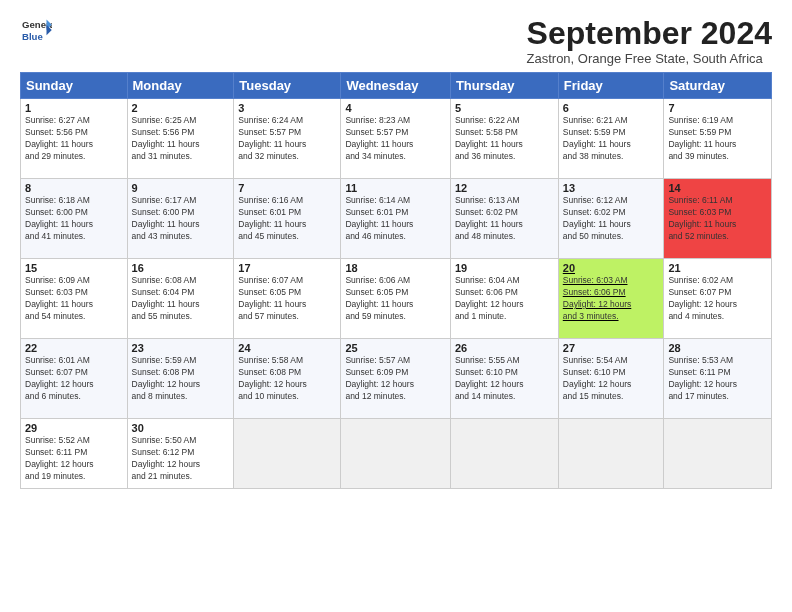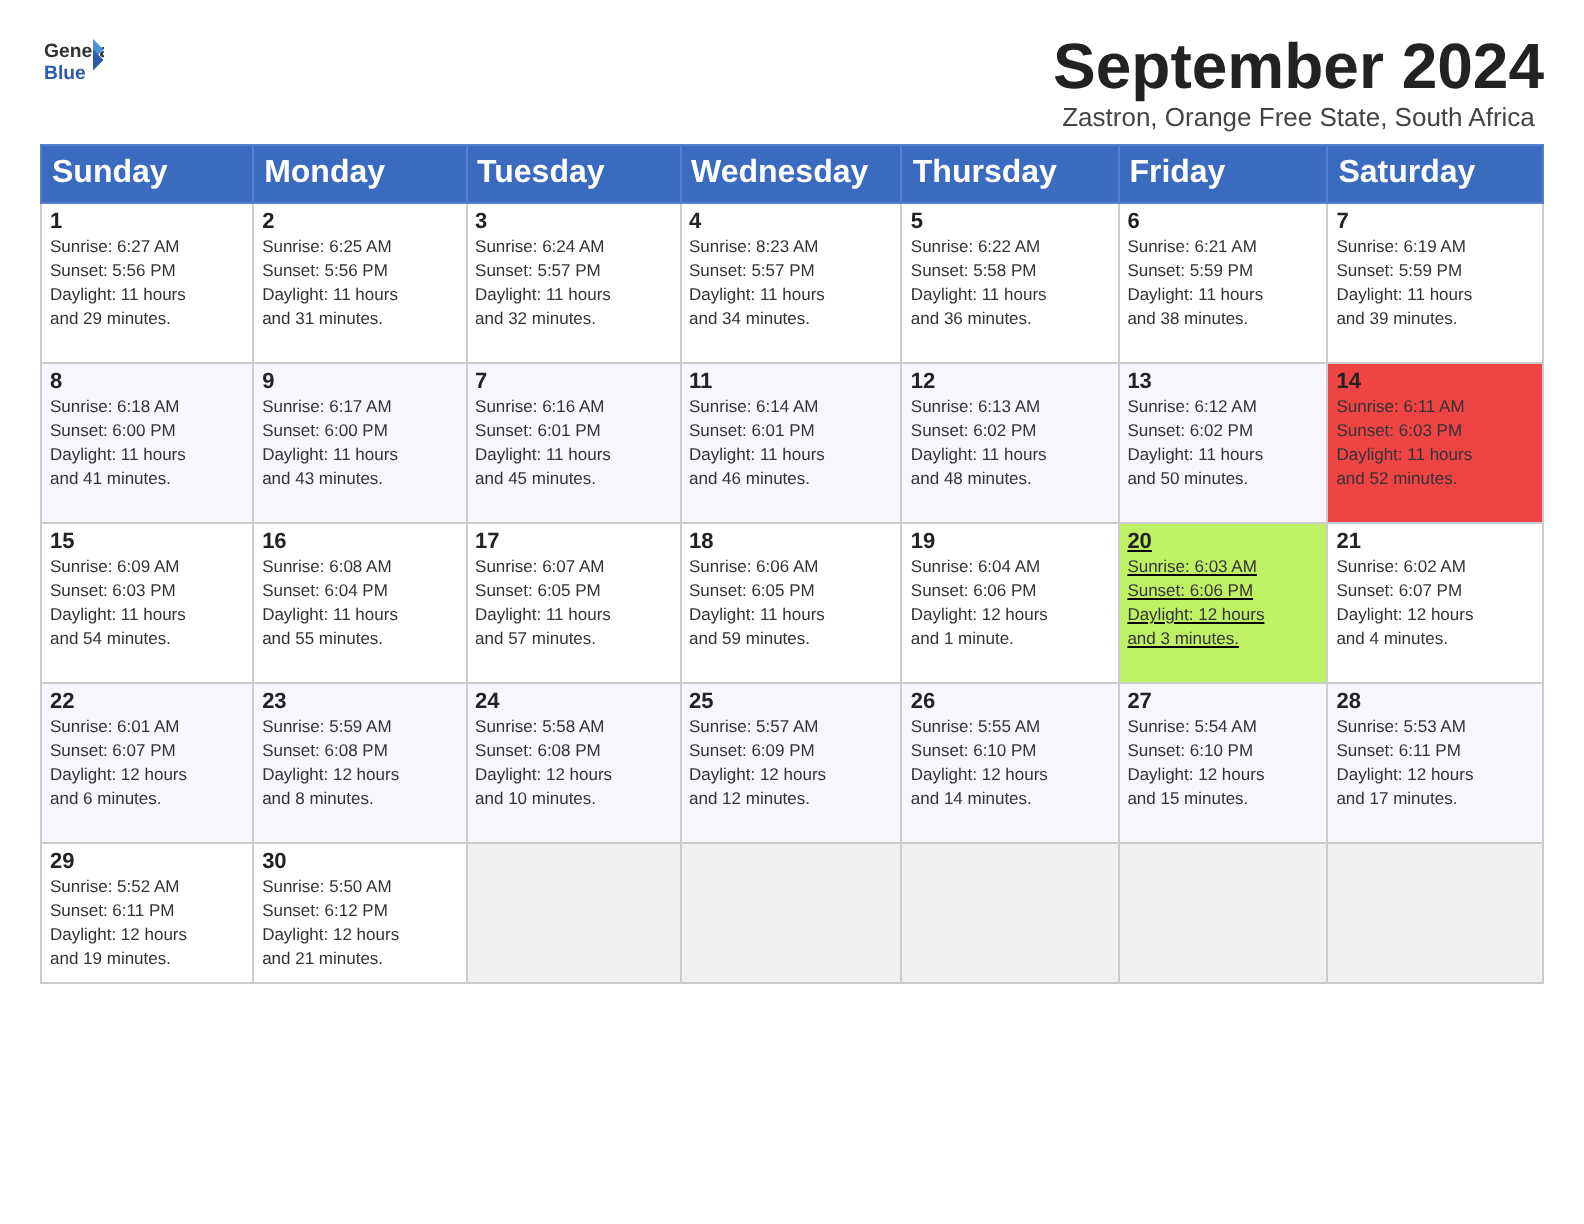--- a/index.html
+++ b/index.html
@@ -25,21 +25,21 @@
     .logo {
       display: flex;
       align-items: center;
       gap: 4px;
     }
     .logo-icon {
       width: 32px;
       height: 28px;
     }
     .title-block {
-      text-align: center;
+      text-align: left;
     }
     .month-title {
       font-size: 32px;
       font-weight: bold;
       color: #222;
       line-height: 1.1;
     }
     .subtitle {
       font-size: 13px;
       color: #444;
@@ -47,21 +47,21 @@
     .calendar {
       width: 100%;
       border-collapse: collapse;
       font-size: 9.5px;
     }
     .calendar th {
       background: #3a6bbf;
       color: #fff;
       text-align: left;
       padding: 5px 5px;
-      font-size: 16px;
+      font-size: 13px;
       font-weight: bold;
       border: 1px solid #5580cc;
     }
     .calendar td {
       border: 1px solid #ccc;
       vertical-align: top;
       padding: 3px 4px;
       width: 113px;
       height: 80px;
       background: #fff;

